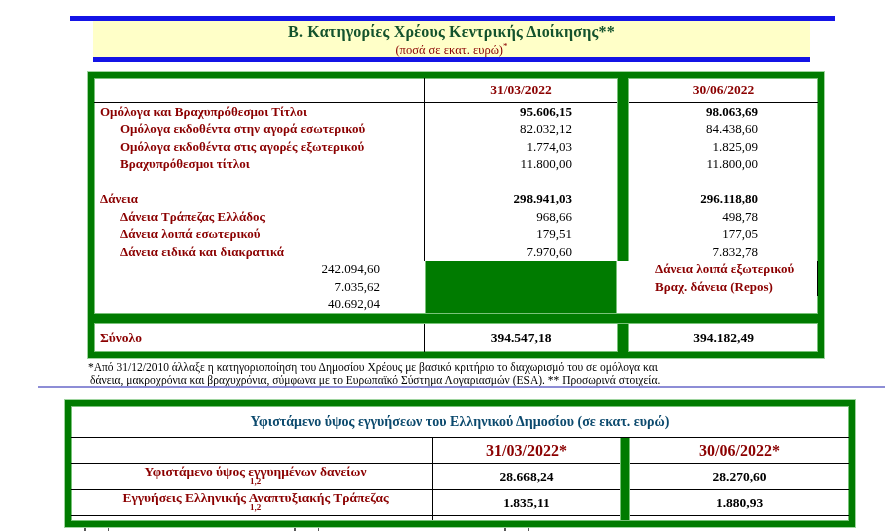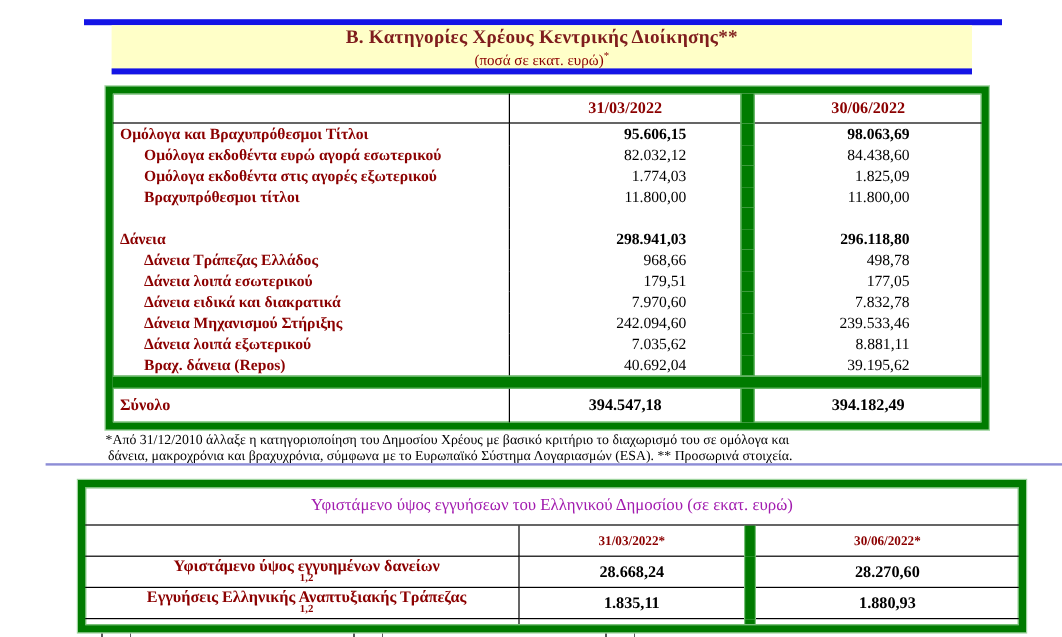--- a/index.html
+++ b/index.html
@@ -7,21 +7,21 @@
     position:relative; width:885px; height:531px; overflow:hidden;
     background:#ffffff; font-family:"Liberation Serif", serif; color:#000;
   }
 
   
   .top-rule { position:absolute; left:70px; top:16px; width:765px; height:5px; background:#1414e6; }
   .banner {
     position:absolute; left:93px; top:21px; width:717px; height:36px;
     background:#ffffc8; border-bottom:5px solid #1414e6; text-align:center;
   }
-  .banner-title { font-size:16px; font-weight:bold; color:#7f1d1d; margin-top:2px; letter-spacing:.2px; }
+  .banner-title { font-size:16px; font-weight:bold; color:#14532d; margin-top:2px; letter-spacing:.2px; }
   .banner-sub { font-size:12.5px; color:#8b0000; margin-top:0; }
   .banner-sub sup { font-size:9px; }
 
   
   .frame {
     position:absolute; background:#fff;
     border:6px solid #007b00;
     box-shadow: inset 0 0 0 1px #79c279, 0 0 0 1px #9ed49e;
     text-align: right;
   }
@@ -50,23 +50,23 @@
   .fline2 { padding-left:2px; }
 
   .divider-rule { position:absolute; left:38px; top:386px; width:847px; height:2px; background:#8d8dd6; }
 
   
   .t2 { left:65px; top:400px; width:778px; height:115px; }
   .grid2 { display:grid; grid-template-columns:362px 187px 10px 1fr; }
   .t2-title {
     grid-column:1 / -1; height:31px; border-bottom:1px solid #000;
     display:flex; align-items:center; justify-content:center;
-    font-weight:normal; font-size:14px; color:#a21caf;
-  }
-  .t2 .h2 { height:25px; border-bottom:1px solid #000; font-size:11px; }
+    font-weight:bold; font-size:14px; color:#0c4a6e;
+  }
+  .t2 .h2 { height:25px; border-bottom:1px solid #000; font-size:16px; }
   .t2 .hdate { justify-content:center; color:#8b0000; font-weight:bold; }
   .t2 .hlab { border-right:1px solid #000; }
   .t2 .r2 { height:25px; border-bottom:1px solid #000; font-size:13.5px; }
   .t2 .lab2 { padding-left:8px; border-right:1px solid #000; color:#8b0000; font-weight:bold;flex-direction:column; }
   .t2 .val2 { justify-content:center; font-weight:bold; }
   .t2 .blank { height:4px; border-bottom:none; }
   .sp { font-size:9px; position:relative; top:-4px; font-weight:bold; }
 
   
   .cutoff {
@@ -92,21 +92,21 @@
       <div class="c hcell hlab"></div>
       <div class="c hcell hdate">31/03/2022</div>
       <div class="c bar"></div>
       <div class="c hcell hdate">30/06/2022</div>
 
       <div class="c r lab">Ομόλογα και Βραχυπρόθεσμοι Τίτλοι</div>
       <div class="c r num vb">95.606,15</div>
       <div class="c bar"></div>
       <div class="c r num num2 vb">98.063,69</div>
 
-      <div class="c r lab lvl1">Ομόλογα εκδοθέντα ευρώ αγορά εσωτερικού</div>
+      <div class="c r lab lvl1">Ομόλογα εκδοθέντα στην αγορά εσωτερικού</div>
       <div class="c r num">82.032,12</div>
       <div class="c bar"></div>
       <div class="c r num num2">84.438,60</div>
 
       <div class="c r lab lvl1">Ομόλογα εκδοθέντα στις αγορές εξωτερικού</div>
       <div class="c r num">1.774,03</div>
       <div class="c bar"></div>
       <div class="c r num num2">1.825,09</div>
 
       <div class="c r lab lvl1">Βραχυπρόθεσμοι τίτλοι</div>
@@ -132,21 +132,20 @@
       <div class="c r lab lvl1">Δάνεια λοιπά εσωτερικού</div>
       <div class="c r num">179,51</div>
       <div class="c bar"></div>
       <div class="c r num num2">177,05</div>
 
       <div class="c r lab lvl1">Δάνεια ειδικά και διακρατικά</div>
       <div class="c r num">7.970,60</div>
       <div class="c bar"></div>
       <div class="c r num num2">7.832,78</div>
 
-      <div class="c r lab lvl1">Δάνεια Μηχανισμού Στήριξης</div>
       <div class="c r num">242.094,60</div>
       <div class="c bar"></div>
       <div class="c r num num2">239.533,46</div>
 
       <div class="c r lab lvl1">Δάνεια λοιπά εξωτερικού</div>
       <div class="c r num">7.035,62</div>
       <div class="c bar"></div>
       <div class="c r num num2">8.881,11</div>
 
       <div class="c r lab lvl1">Βραχ. δάνεια (Repos)</div>

